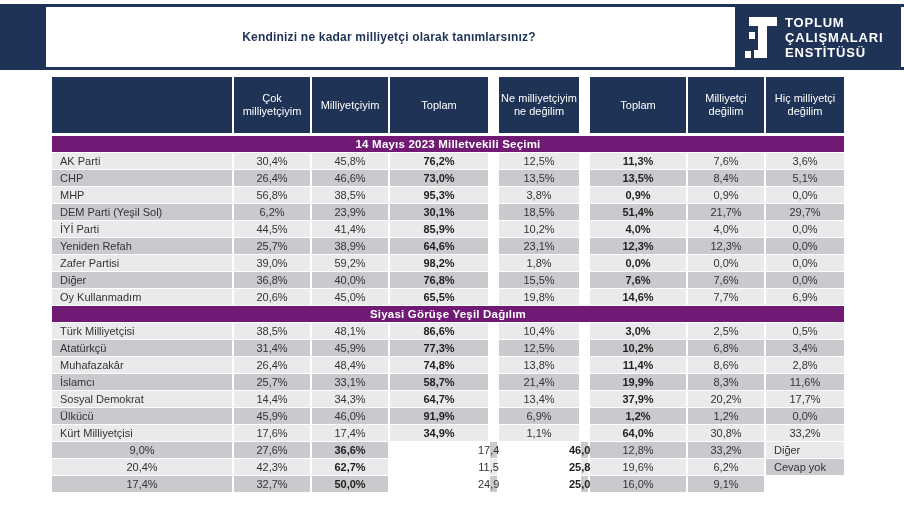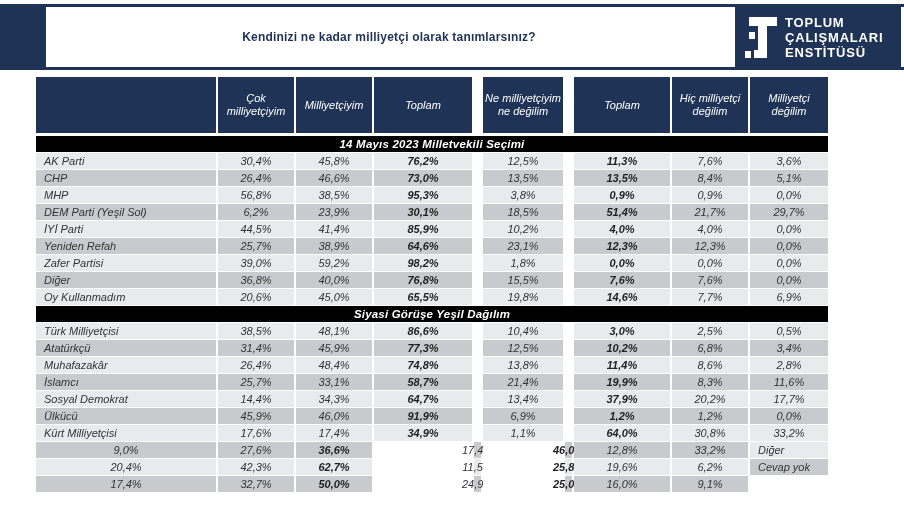--- a/index.html
+++ b/index.html
@@ -37,38 +37,38 @@
   .logo-mark{position:relative;width:32px;height:44px;flex:0 0 auto;}
   .logo-mark .b{position:absolute;background:#ffffff;}
   .lm-top{left:4px;top:2px;width:28px;height:9px;}
   .lm-stem{left:13px;top:11px;width:9px;height:24px;}
   .lm-middot{left:4px;top:17px;width:6px;height:7px;}
   .lm-foot{left:9px;top:35px;width:13px;height:8px;}
   .lm-botdot{left:0px;top:36px;width:6px;height:7px;}
   .logo-text{color:#ffffff;font-size:13px;font-weight:bold;line-height:15px;letter-spacing:.8px;}
 
   
-  .tablewrap{position:absolute;left:36px;top:77px;width:792px;font-style:italic;}
+  .tablewrap{position:absolute;left:52px;top:77px;width:792px;}
   .grid{
     display:grid;
     grid-template-columns:180px 76px 76px 98px 7px 80px 7px 96px 76px 78px;
     column-gap:2px;
   }
   .grid.header{margin-bottom:3px;}
   .hdr{
     background:#1e3356;color:#ffffff;
     height:56px;
     display:flex;align-items:center;justify-content:center;text-align:center;
     font-size:11px;line-height:13px;
   }
   .hdr.spacer, .cell.spacer{background:#ffffff;}
   .grid.body{row-gap:1px;}
   .section-bar{
     grid-column:1 / -1;
-    background:#000000;color:#ffffff;
+    background:#701a75;color:#ffffff;
     height:16px;display:flex;align-items:center;justify-content:center;
     font-size:11.5px;font-weight:bold;letter-spacing:.2px;
   }
   .cell{
     height:16px;font-size:11px;color:#333333;
     display:flex;align-items:center;justify-content:center;
   }
   .cell.label{justify-content:flex-start;padding-left:8px;box-sizing:border-box;}
   .cell.light{background:#e9eaec;}
   .cell.dark{background:#c9cacd;}
@@ -99,22 +99,22 @@
 <div class="tablewrap">
   <div class="grid header">
     <div class="hdr"></div>
     <div class="hdr">Çok milliyetçiyim</div>
     <div class="hdr">Milliyetçiyim</div>
     <div class="hdr">Toplam</div>
     <div class="hdr spacer"></div>
     <div class="hdr">Ne milliyetçiyim ne değilim</div>
     <div class="hdr spacer"></div>
     <div class="hdr">Toplam</div>
+    <div class="hdr">Milliyetçi değilim</div>
     <div class="hdr">Hiç milliyetçi değilim</div>
-    <div class="hdr">Milliyetçi değilim</div>
   </div>
   <div class="grid body">
       <div class="section-bar">14 Mayıs 2023 Milletvekili Seçimi</div>
       <div class="cell label light">AK Parti</div>
       <div class="cell light">30,4%</div>
       <div class="cell light">45,8%</div>
       <div class="cell light bold">76,2%</div>
       <div class="cell spacer"></div>
       <div class="cell light">12,5%</div>
       <div class="cell spacer"></div>

